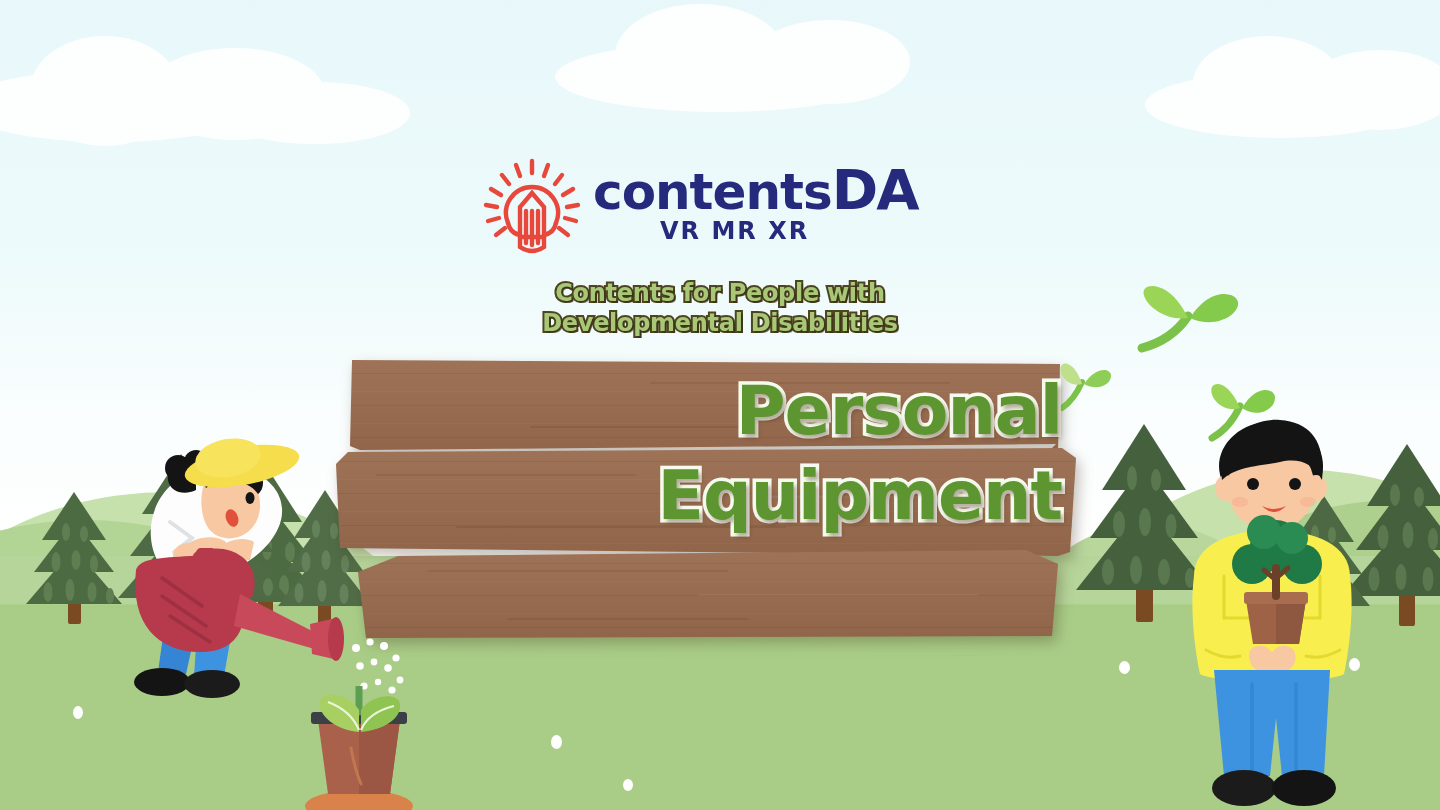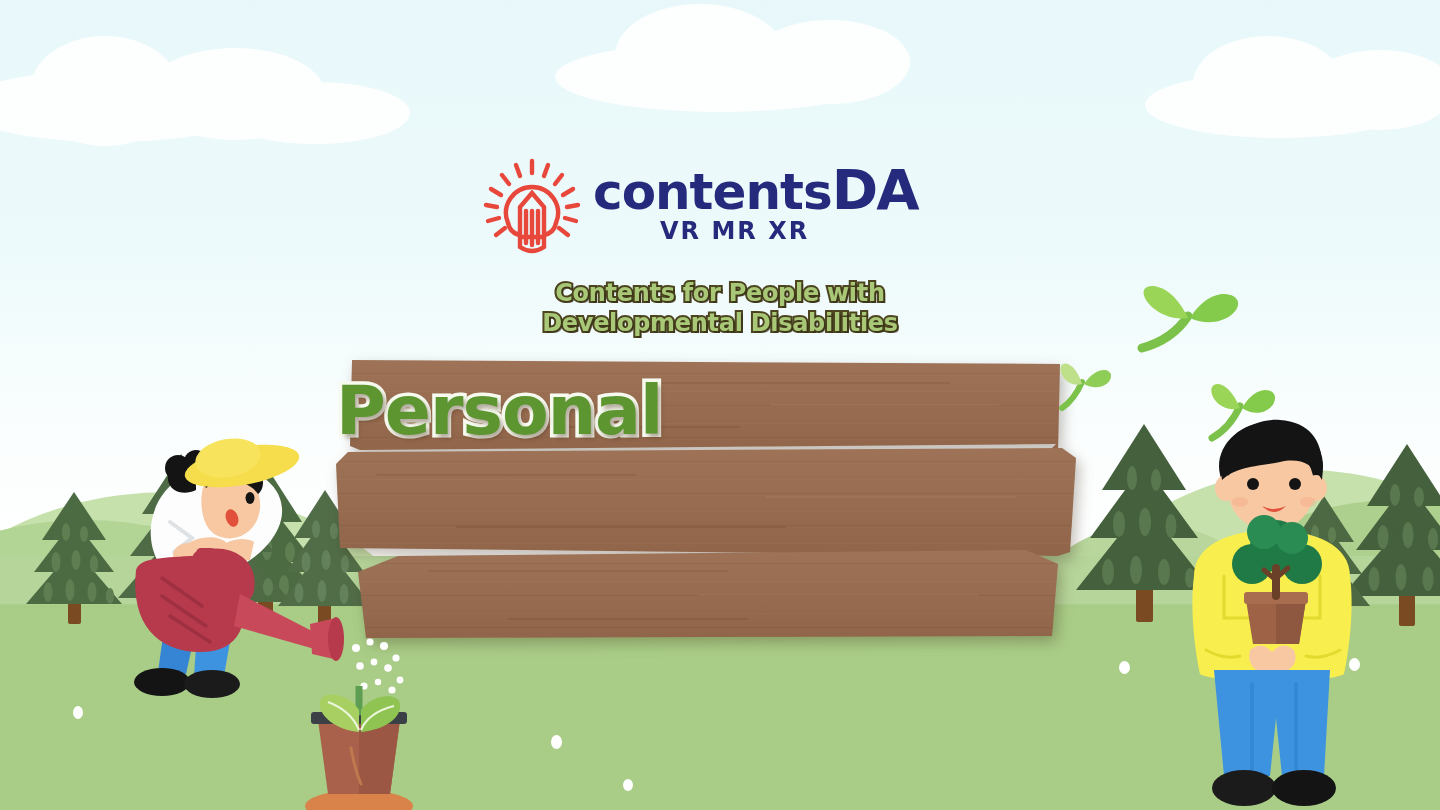--- a/index.html
+++ b/index.html
@@ -43,21 +43,21 @@
         rgba(120,80,55,0) 14px, rgba(120,80,55,0) 31px,
         rgba(168,124,93,.26) 31px, rgba(168,124,93,.26) 32px);
     pointer-events:none;
   }
   .grain{position:absolute;height:2px;border-radius:2px;background:rgba(120,80,55,.30);}
   .grain.light{background:rgba(176,132,100,.35);}
 
   
   #title{
     position:absolute;left:336px;top:368px;width:726px;
-    text-align:left;
+    text-align:right;
     font-family:"DejaVu Sans", sans-serif;
     font-weight:700;
     font-size:68px;line-height:85px;
     letter-spacing:-1px;
     color:#5d9631;
     -webkit-text-stroke:7px #f7fbef;
     paint-order:stroke fill;
     text-shadow:3px 4px 4px rgba(70,45,25,.38);
     z-index:6;
   }
@@ -283,20 +283,21 @@
     <div class="plank" style="left:22px;top:190px;width:700px;height:88px;
                 clip-path:polygon(40px 6px, 668px 0, 700px 14px, 694px 86px, 8px 88px, 0 22px);">
       <div class="grain" style="left:70px;top:20px;width:300px;"></div>
       <div class="grain light" style="left:340px;top:44px;width:280px;"></div>
       <div class="grain" style="left:150px;top:68px;width:240px;"></div>
     </div>
   </div>
 
   <div id="title">
     <span class="ln">Personal</span>
+    <span class="ln">Equipment</span>
   </div>
 
   <div id="logo">
     <svg style="position:absolute;left:0;top:2px;" width="108" height="104" viewBox="0 0 108 104">
       <g stroke="#e8483c" stroke-width="4.4" fill="none" stroke-linecap="round">
 
         <line x1="54" y1="4" x2="54" y2="16"></line>
         <line x1="38" y1="8" x2="42" y2="19"></line>
         <line x1="70" y1="8" x2="66" y2="19"></line>
         <line x1="24" y1="18" x2="31" y2="27"></line>

